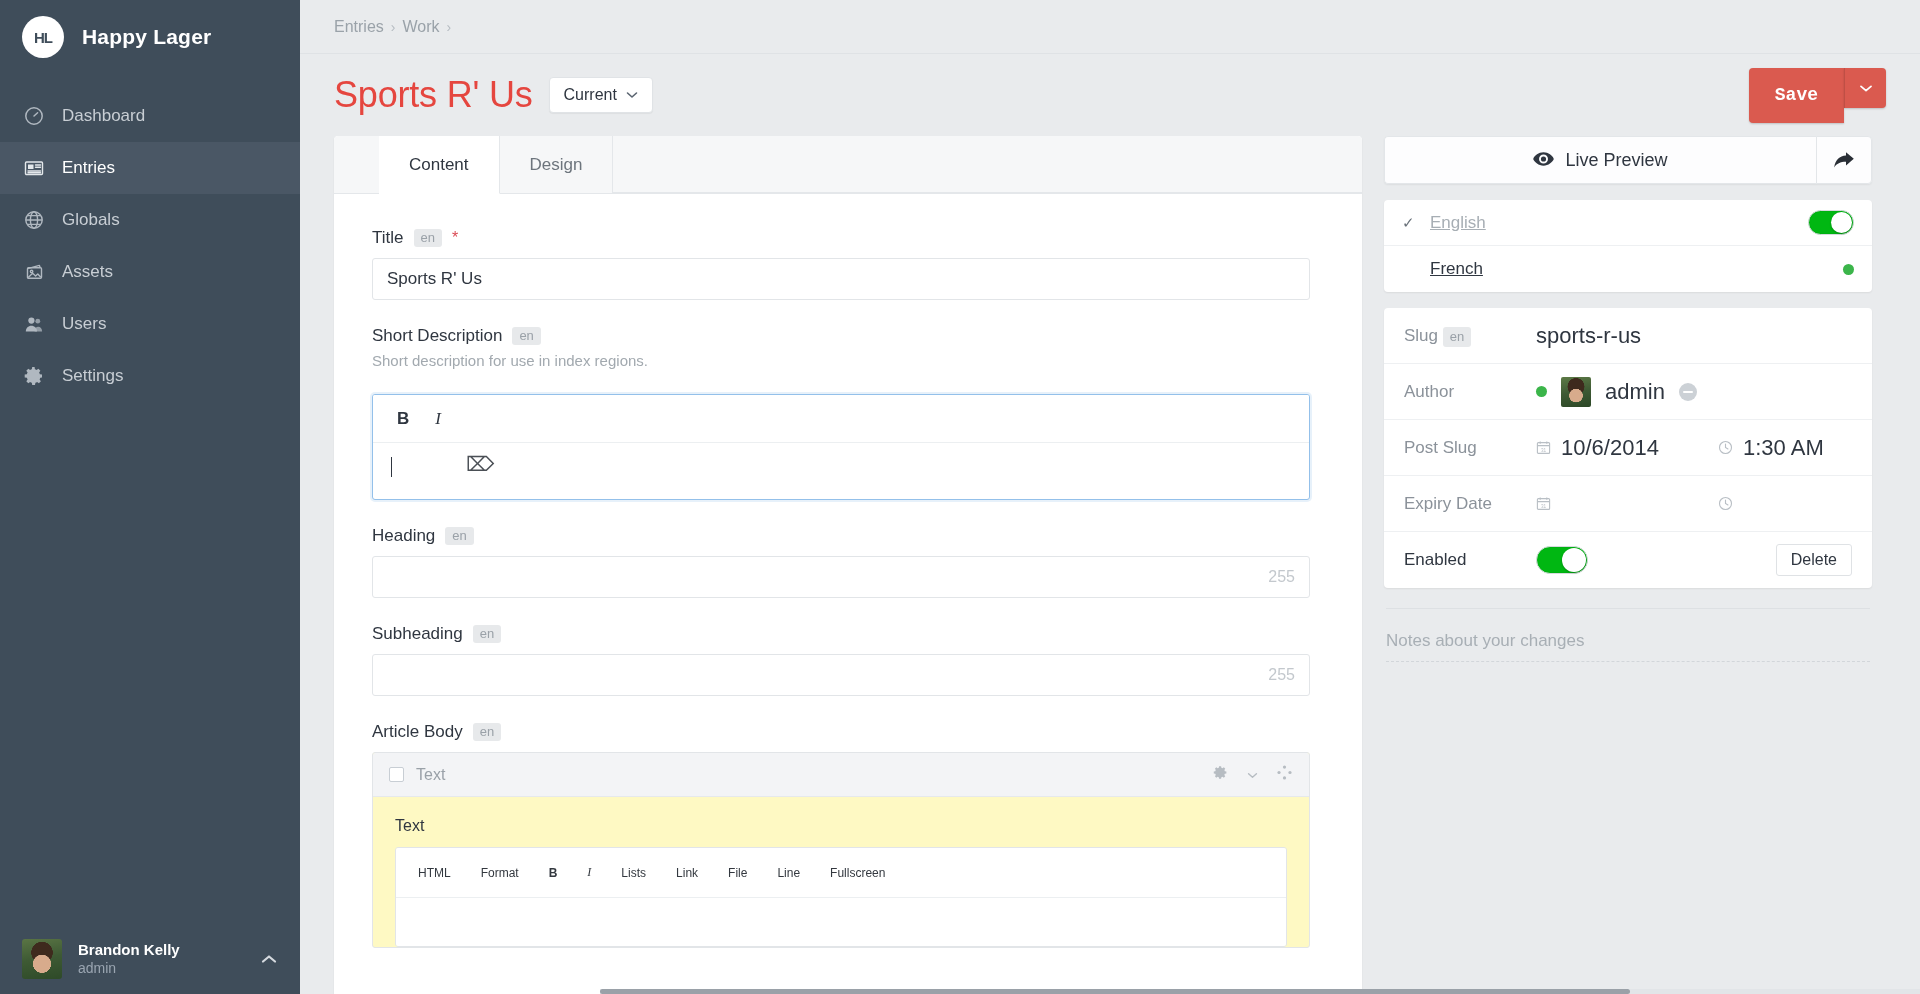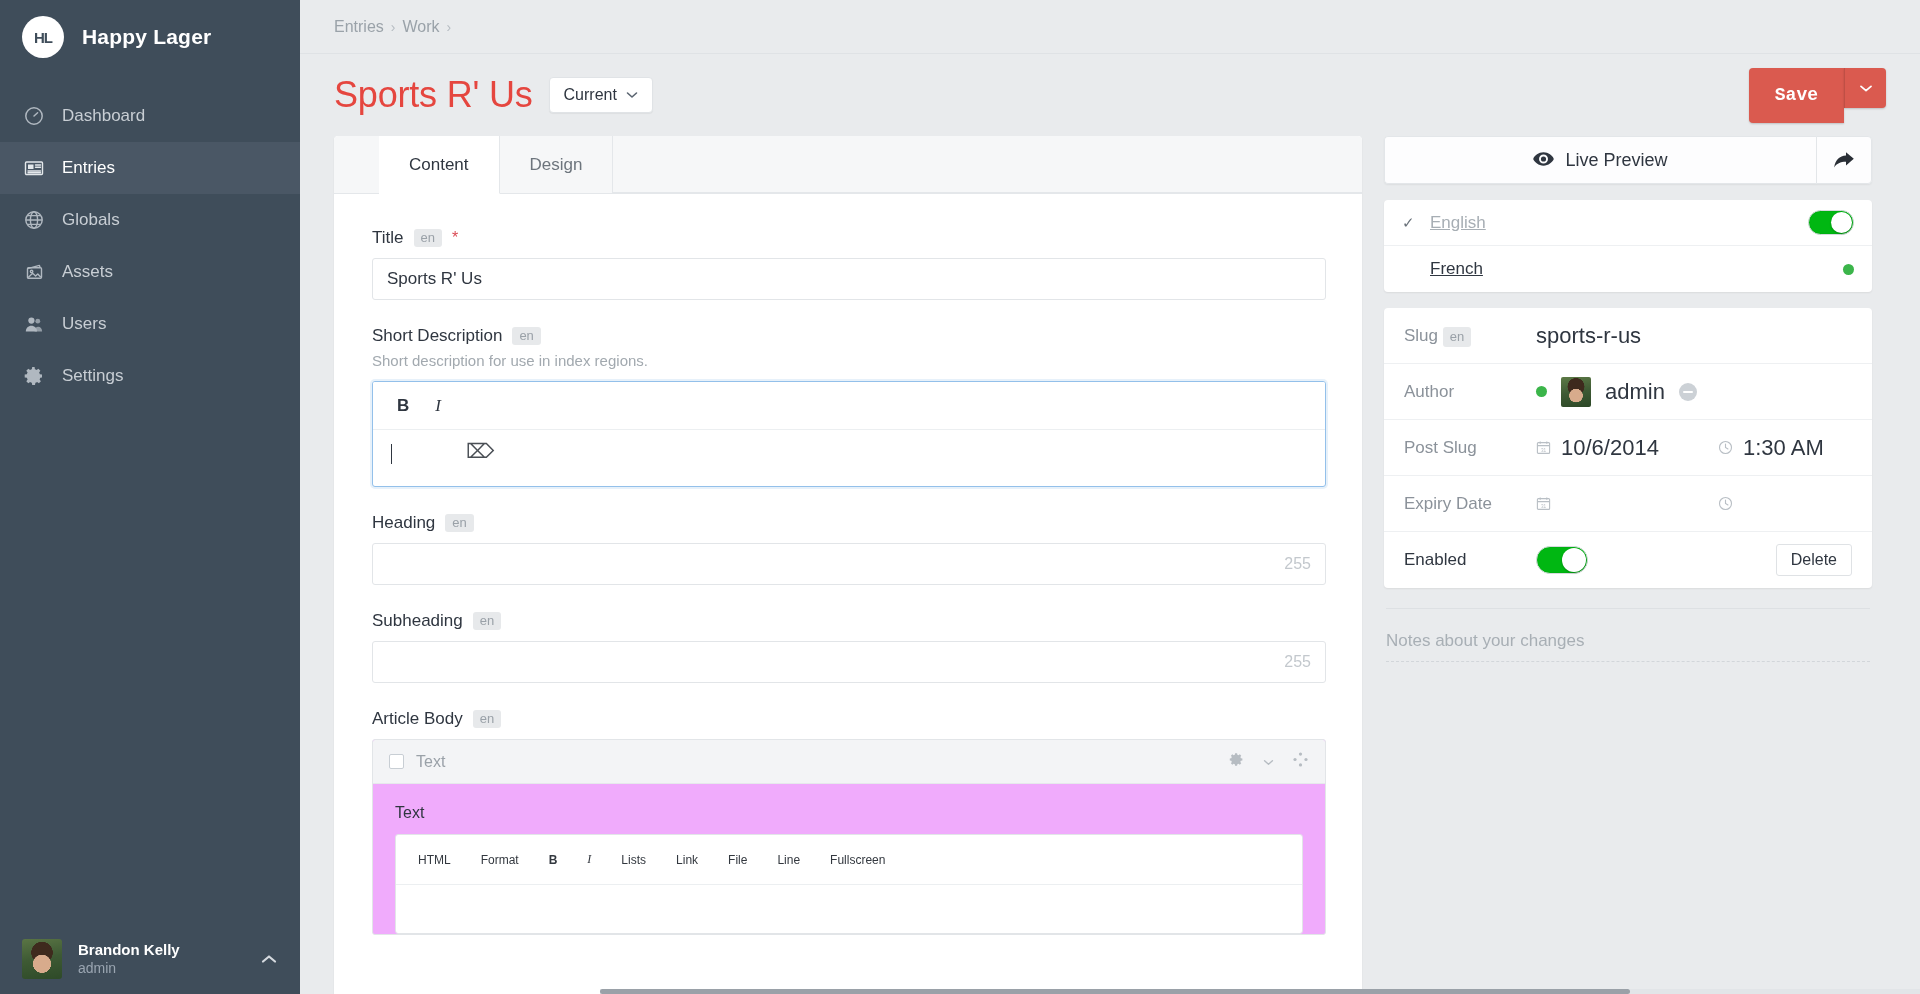--- a/index.html
+++ b/index.html
@@ -156,35 +156,35 @@
     font-size: 17px; color: #6d757d; cursor: pointer;
     border-right: 1px solid #e4e7ea;
   }
   .tab.active {
     background: #fff; color: #2f3640;
     border-bottom: 1px solid #fff;
     margin-bottom: -1px;
   }
   .tab-fill { flex: 1 1 auto; border-bottom: 1px solid #e4e7ea; }
 
-  .fields { padding: 34px 36px 0 38px; overflow: hidden; }
+  .fields { padding: 34px 52px 0 38px; overflow: hidden; }
   .field { margin-bottom: 26px; }
   .field-label-row {
     display: flex; align-items: center; gap: 10px;
     margin-bottom: 10px;
   }
   .field-label { font-size: 17px; color: #2f3640; }
   .lang-tag {
     background: #e7e9eb; color: #9aa1a8;
     font-size: 13px; border-radius: 3px;
     padding: 2px 7px 3px 7px; line-height: 1;
   }
   .req-star { color: #da4a54; font-size: 16px; line-height: 1; }
   .field-instructions {
-    font-size: 15px; color: #a2a9af; margin: -4px 0 12px 0;
+    font-size: 15px; color: #a2a9af; margin: -4px 0 25px 0;
   }
   .text-input {
     width: 100%; height: 42px;
     border: 1px solid #e2e5e8; border-radius: 3px;
     background: #fff;
     padding: 0 14px; font-size: 17px; color: #2f3640;
     font-family: "Liberation Sans", sans-serif;
     display: flex; align-items: center;
   }
   .text-input.with-counter { justify-content: flex-end; }
@@ -215,21 +215,21 @@
   }
   .ibeam {
     position: absolute; left: 93px; top: 9px;
     color: #4a4f55; font-size: 20px;
     font-family: "Liberation Serif", serif;
   }
 
   
   .matrix-block {
     border: 1px solid #e2e5e8; border-radius: 3px;
-    overflow: hidden; background: #f0abfc;
+    overflow: hidden; background: #fef9c3;
   }
   .matrix-head {
     height: 44px; background: #f3f4f6;
     border-bottom: 1px solid #e6e9ec;
     display: flex; align-items: center;
     padding: 0 16px; gap: 12px;
   }
   .mcheck {
     width: 15px; height: 15px; border: 1px solid #c8ced4;
     border-radius: 2px; background: #fff; cursor: pointer;

